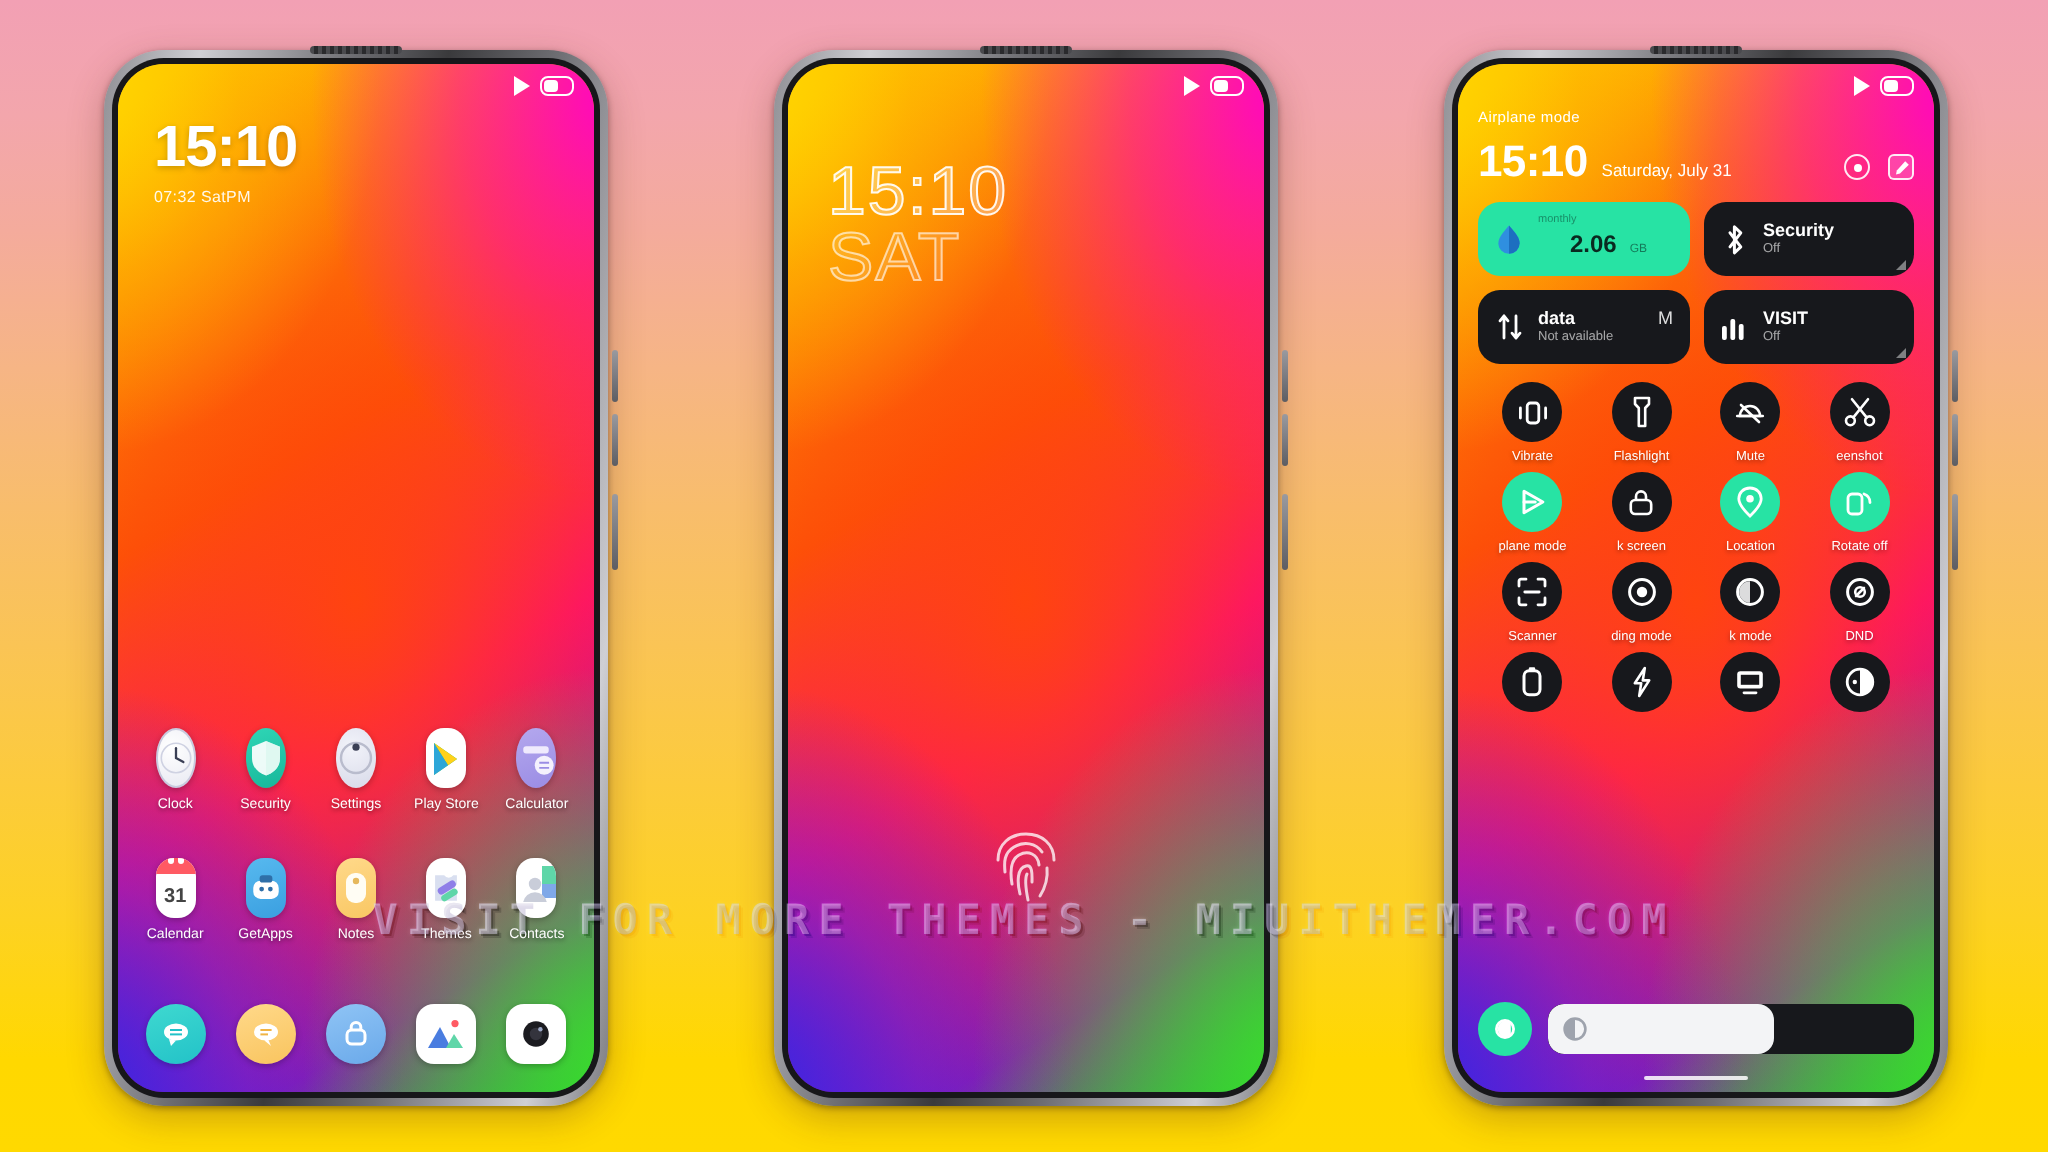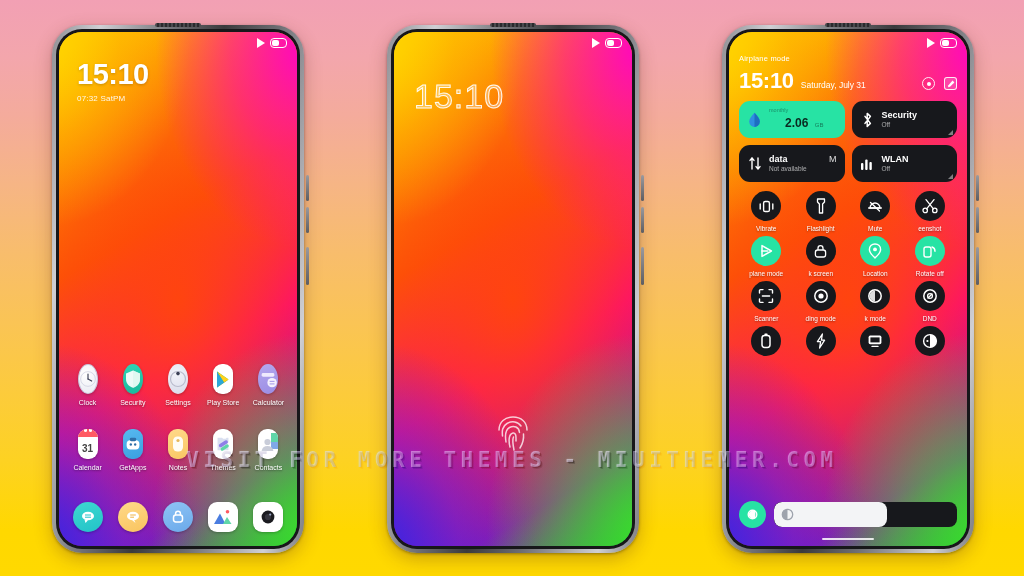--- a/index.html
+++ b/index.html
@@ -350,20 +350,21 @@
       <div class="screen">
         <div class="wall"></div>
 
         <div class="statusbar">
           <div class="sb-play"></div>
           <div class="sb-batt"></div>
         </div>
 
         <div class="lock-clock">
           <div class="lk">15:10</div>
+          <div class="lk dim">SAT</div>
         </div>
 
         <svg class="fingerprint" viewBox="0 0 34 40">
           <g fill="none" stroke="#ffffff" stroke-width="1.5" stroke-linecap="round" opacity=".9">
             <path d="M3 16 C3 8 9 3 17 3 C25 3 31 8 31 16"></path>
             <path d="M6.5 22 C6 17 6 12.5 11 9.5 C16 6.5 22 7.5 25 12"></path>
             <path d="M10 28 C9 22 9 16 13.5 13.5 C18 11 23 13 23.5 18.5"></path>
             <path d="M14 33 C12.5 27 12.5 20 17 19 C20.5 18.2 20 24 20 27"></path>
             <path d="M18 36 C17 31 16.5 25 17.5 23"></path>
             <path d="M27.5 20 C28 25 26.5 30 24 34"></path>
@@ -457,21 +458,21 @@
 
             <div class="card">
               <div class="card-ic">
                 <svg width="14" height="14" viewBox="0 0 14 14">
                     <rect x="1" y="6" width="2.4" height="7" rx="1" fill="#fff"></rect>
                     <rect x="5.2" y="2.5" width="2.4" height="10.5" rx="1" fill="#fff"></rect>
                     <rect x="9.4" y="5" width="2.4" height="8" rx="1" fill="#fff"></rect>
                   </svg>
               </div>
               <div class="card-txt">
-                <div class="t1">WLAN</div>
+                <div class="t1">VISIT</div>
                 <div class="t2">Off</div>
               </div>
               <svg class="card-corner" viewBox="0 0 6 6">
                   <path d="M6 0 L6 6 L0 6 Z" fill="#fff"></path>
                 </svg>
             </div>
           </div>
 
           <div class="cc-grid">
 

